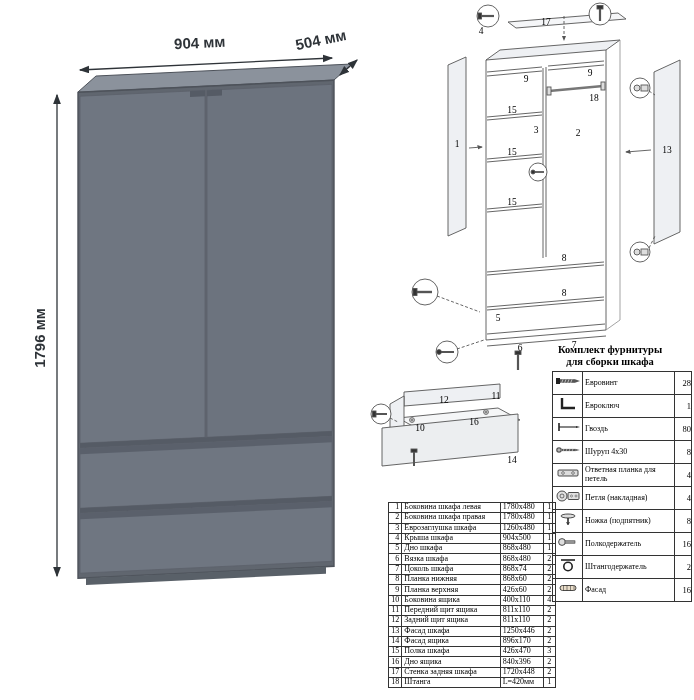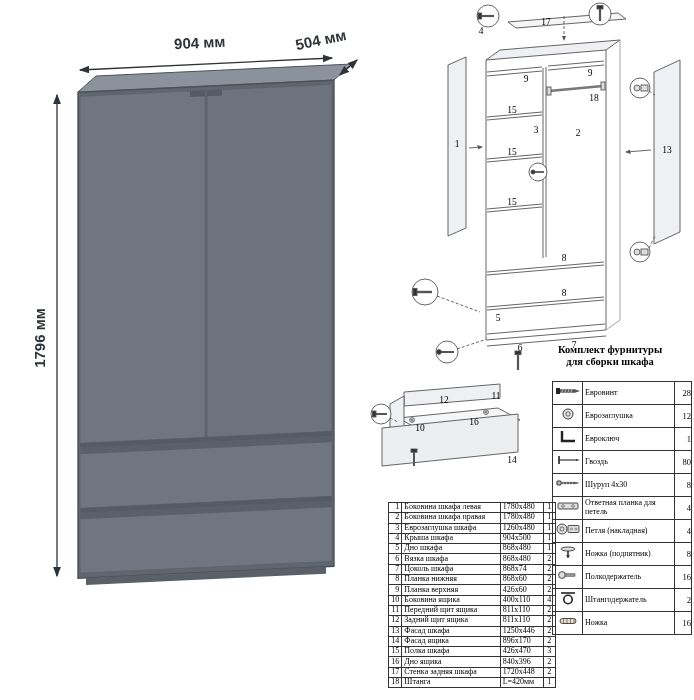--- a/index.html
+++ b/index.html
@@ -6,21 +6,21 @@
   html,body{width:694px;height:700px;background:#ffffff;overflow:hidden;
     font-family:"Liberation Serif",serif;position:relative}
   .abs{position:absolute}
   
   .wardrobe{left:0;top:0}
   
   .exploded{left:368px;top:0}
   
   .hw-block{left:552px;top:344px;width:116px}
   .hw-title{font-weight:bold;font-size:10.5px;text-align:center;line-height:1.15;color:#000}
-  .hw-table{border-collapse:collapse;width:140px;margin-top:13px}
+  .hw-table{border-collapse:collapse;width:140px;margin-top:3px}
   .hw-table td{border:1px solid #333;vertical-align:middle}
   .hw-table .hwi{width:30px;text-align:center;padding:1px 0}
   .hw-table .hwn{font-size:8px;line-height:1.1;padding:1px 2px}
   .hw-table .hwq{width:17px;text-align:right;font-size:8.5px}
   
   .parts-block{left:388px;top:502px;width:168px}
   .parts-table{border-collapse:collapse;width:168px}
   .parts-table td{border:1px solid #333;font-size:8px;line-height:1.12;
     padding:0 2px;height:10.3px;white-space:nowrap;color:#000}
   .parts-table .c0{width:12px;text-align:right}
@@ -224,28 +224,20 @@
               <rect x="1" y="5" width="4" height="6" fill="#222"></rect>
               <rect x="5" y="6.2" width="15" height="3.6" fill="#555"></rect>
               <path d="M20 6.2 L25 8 L20 9.8 Z" fill="#555"></path>
               <path d="M8 6.4 l-1.3 3.4 M11 6.4 l-1.3 3.4 M14 6.4 l-1.3 3.4 M17 6.4 l-1.3 3.4" stroke="#fff" stroke-width="0.6"></path>
             </svg></td>
           <td class="hwn">Евровинт</td>
           <td class="hwq">28</td>
         </tr>
         <tr>
           <td class="hwi"><svg width="26" height="16" viewBox="0 0 26 16">
-              <circle cx="13" cy="8" r="5" fill="#e8e8e8" stroke="#222" stroke-width="0.9"></circle>
-              <circle cx="13" cy="8" r="2.2" fill="none" stroke="#222" stroke-width="0.7"></circle>
-            </svg></td>
-          <td class="hwn">Еврозаглушка</td>
-          <td class="hwq">12</td>
-        </tr>
-        <tr>
-          <td class="hwi"><svg width="26" height="16" viewBox="0 0 26 16">
               <path d="M7 2 v10 h13" stroke="#222" stroke-width="2.4" fill="none"></path>
             </svg></td>
           <td class="hwn">Евроключ</td>
           <td class="hwq">1</td>
         </tr>
         <tr>
           <td class="hwi"><svg width="26" height="16" viewBox="0 0 26 16">
               <path d="M4 4 v8" stroke="#222" stroke-width="1.6"></path>
               <path d="M4 8 H21" stroke="#222" stroke-width="1.1"></path>
               <path d="M21 6.9 L25 8 L21 9.1 Z" fill="#222"></path>
@@ -307,21 +299,21 @@
               <circle cx="13" cy="9.5" r="4.2" fill="none" stroke="#222" stroke-width="1.6"></circle>
             </svg></td>
           <td class="hwn">Штангодержатель</td>
           <td class="hwq">2</td>
         </tr>
         <tr>
           <td class="hwi"><svg width="26" height="16" viewBox="0 0 26 16">
               <rect x="5" y="5.5" width="16" height="5" rx="2.5" fill="#e8dcc8" stroke="#222" stroke-width="0.8"></rect>
               <path d="M8.5 5.5 v5 M12 5.5 v5 M15.5 5.5 v5 M19 5.5 v5" stroke="#222" stroke-width="0.5"></path>
             </svg></td>
-          <td class="hwn">Ножка</td>
+          <td class="hwn">Фасад</td>
           <td class="hwq">16</td>
         </tr>
       </tbody>
   </table>
 </div>
 
 <div class="abs parts-block">
   <table class="parts-table">
     <tbody>
         <tr>

